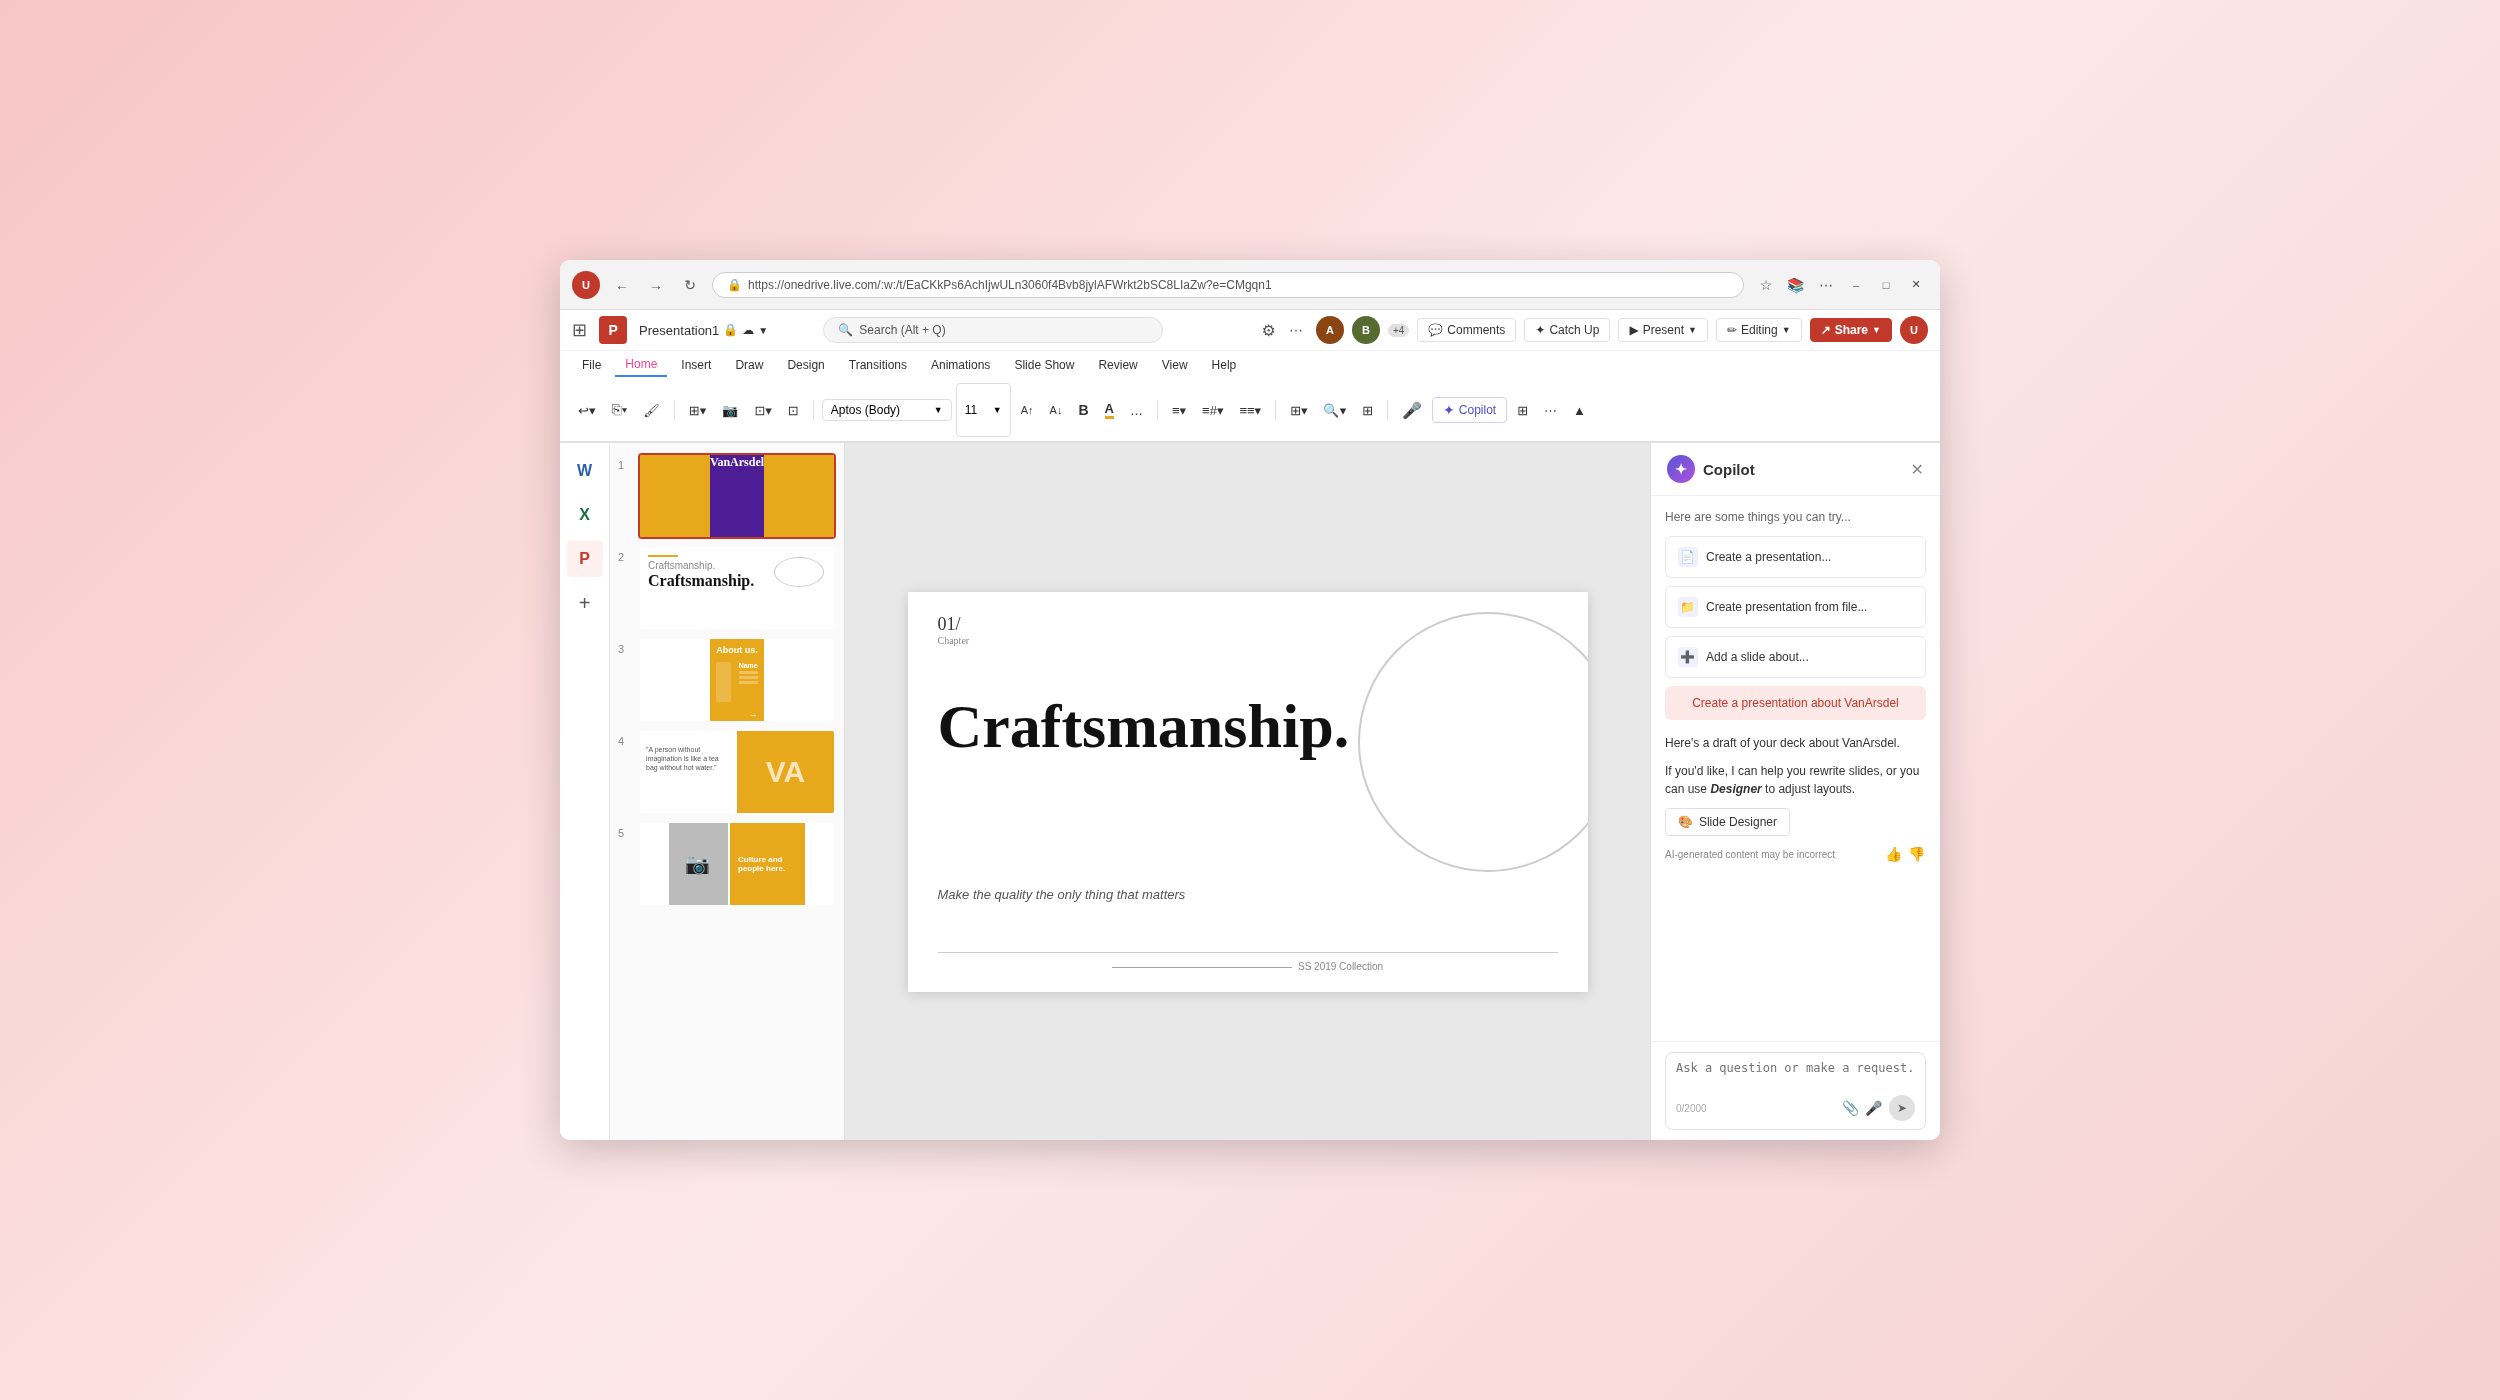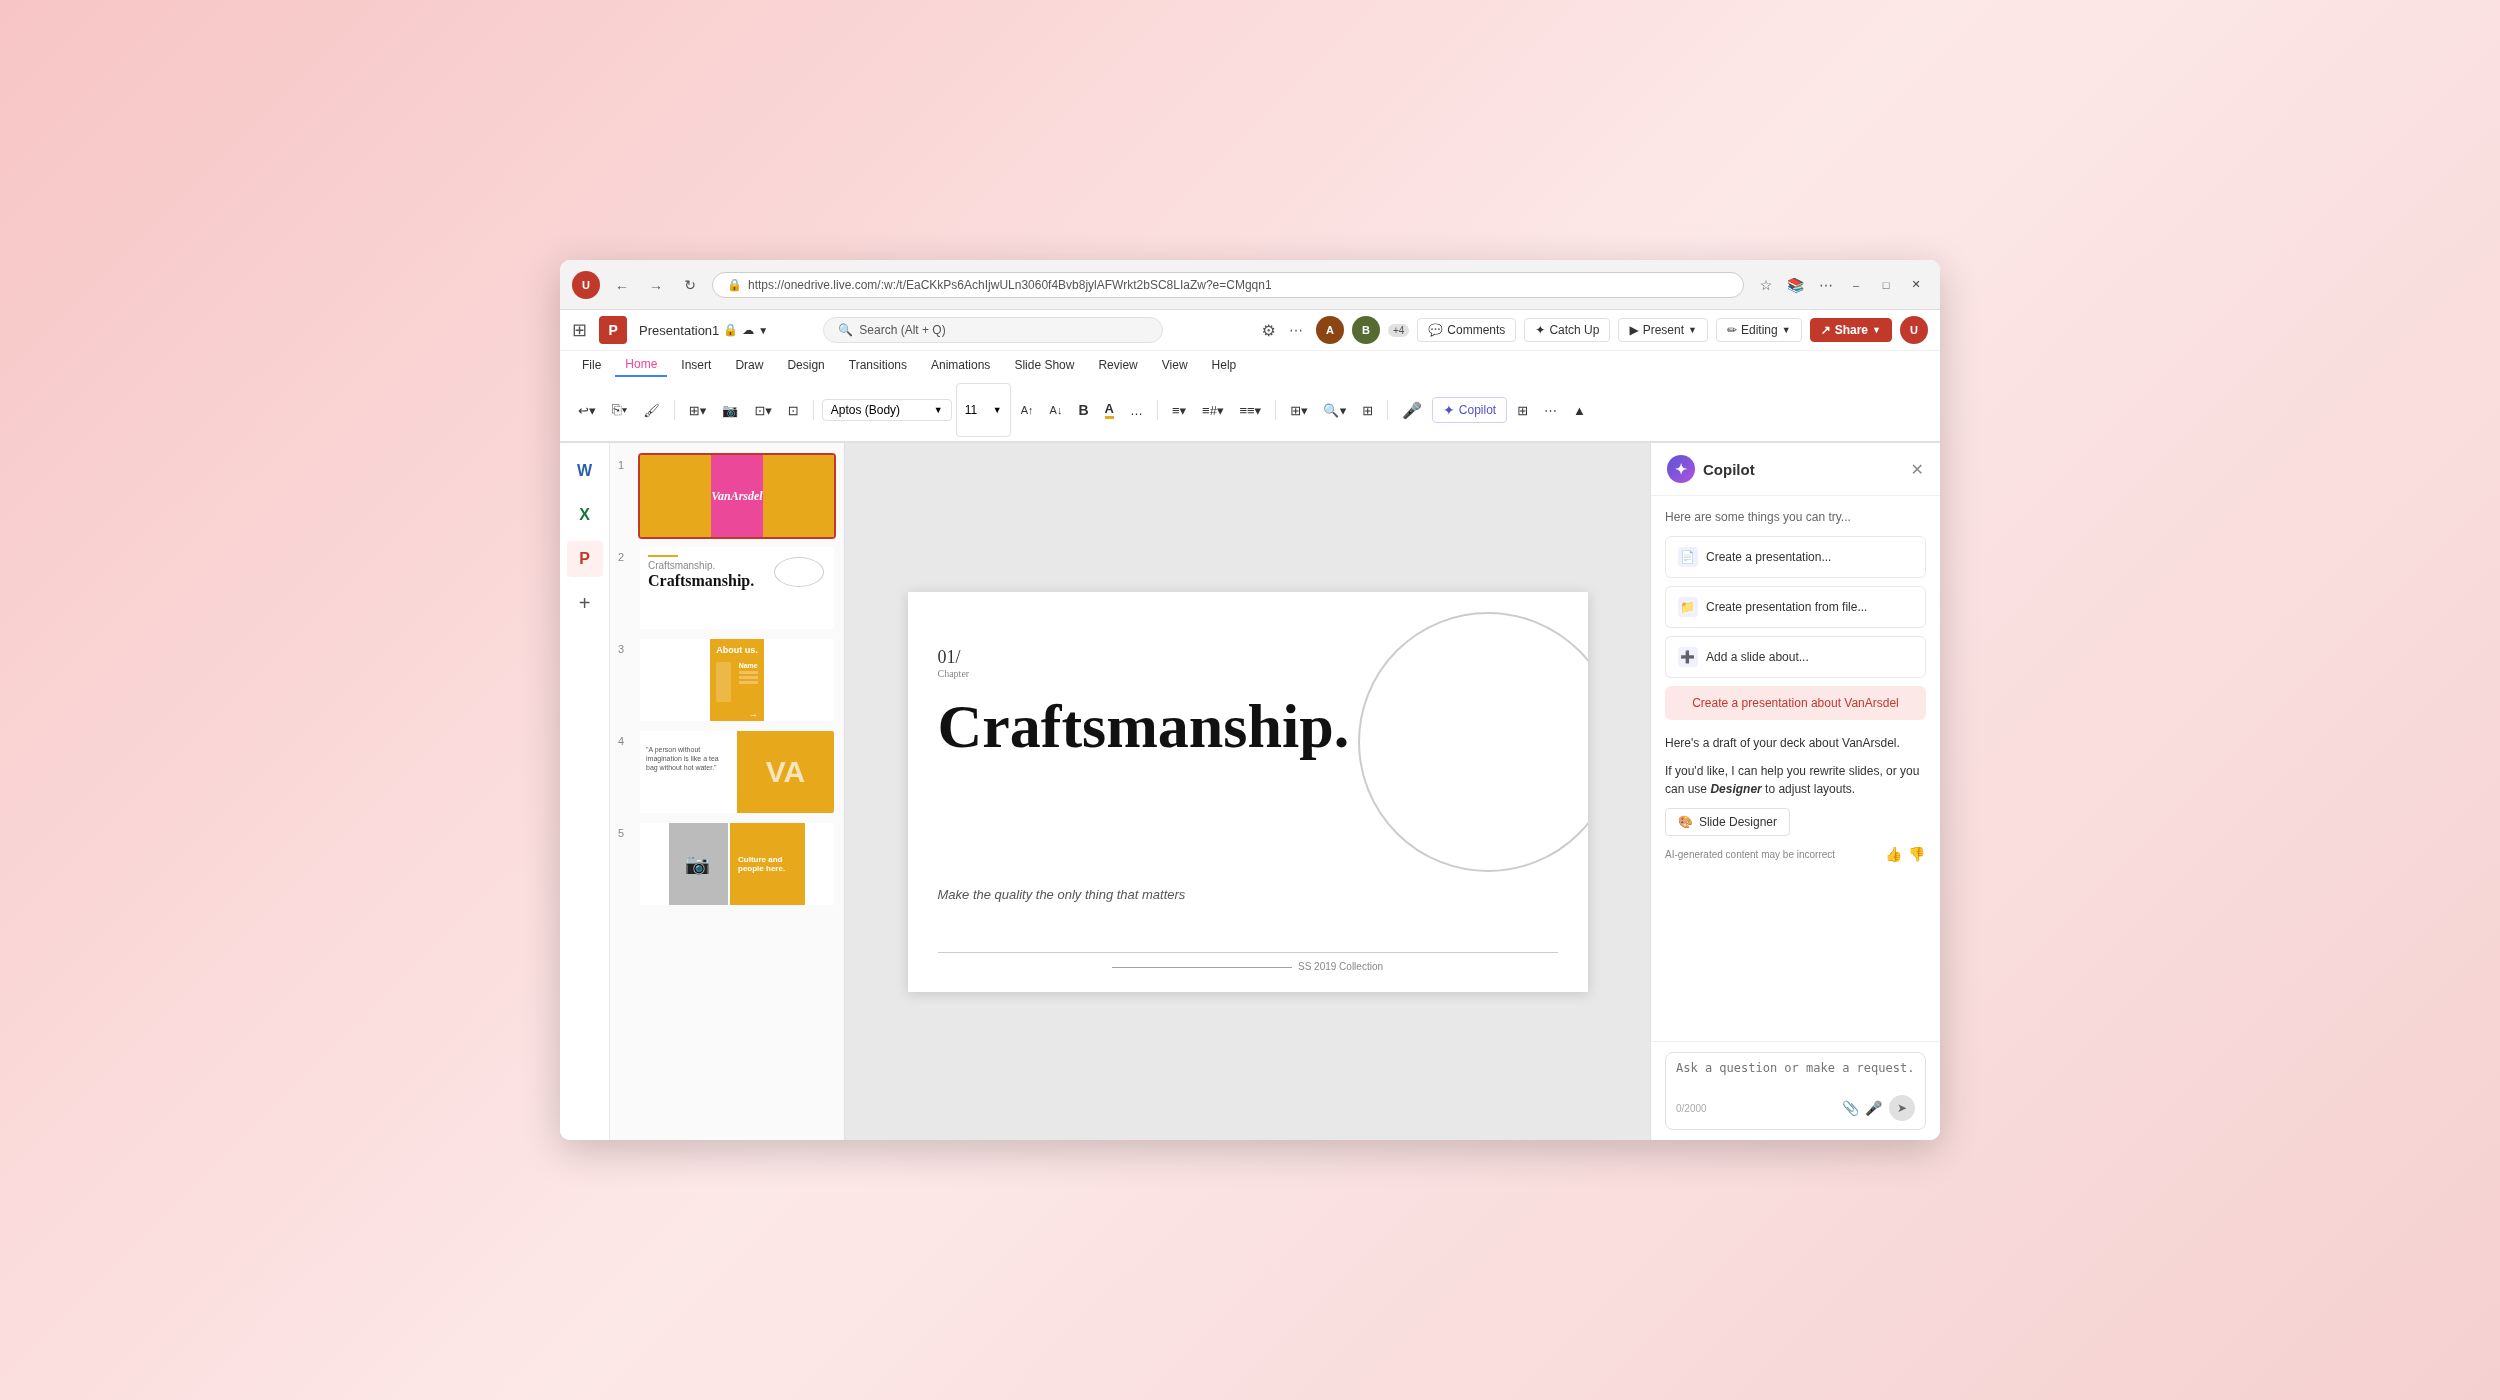--- a/index.html
+++ b/index.html
@@ -268,24 +268,24 @@
       align-items: center;
       justify-content: center;
       font-size: 11px;
       color: #555;
       position: relative;
       overflow: hidden;
     }
 
     
     .slide1-thumb {
-      background: #ec4899;
+      background: #4c1d95;
       height: 100%;
-      display: flex; align-items: center; justify-content: center;
-      color: white; font-size: 14px; font-weight: bold; font-style: italic;
+      display: flex; align-items: flex-start; justify-content: center;
+      color: white; font-size: 14px; font-weight: bold;
     }
 
     
     .slide3-thumb {
       background: #e8a81b;
       height: 100%;
       padding: 6px;
       color: white; font-size: 9px;
       display: flex; flex-direction: column; gap: 3px;
     }
@@ -339,21 +339,20 @@
       height: 400px;
       box-shadow: 0 2px 12px rgba(0,0,0,0.15);
       position: relative;
       overflow: hidden;
     }
     .slide-chapter {
       position: absolute;
       top: 22px; left: 30px;
       font-size: 15px; color: #333;
       font-family: serif;
-      margin-top: 33px;
     }
     .slide-chapter-label {
       font-size: 10px; color: #888;
     }
     .slide-main-title {
       position: absolute;
       top: 100px; left: 30px;
       font-size: 62px;
       font-weight: 900;
       color: #111;

